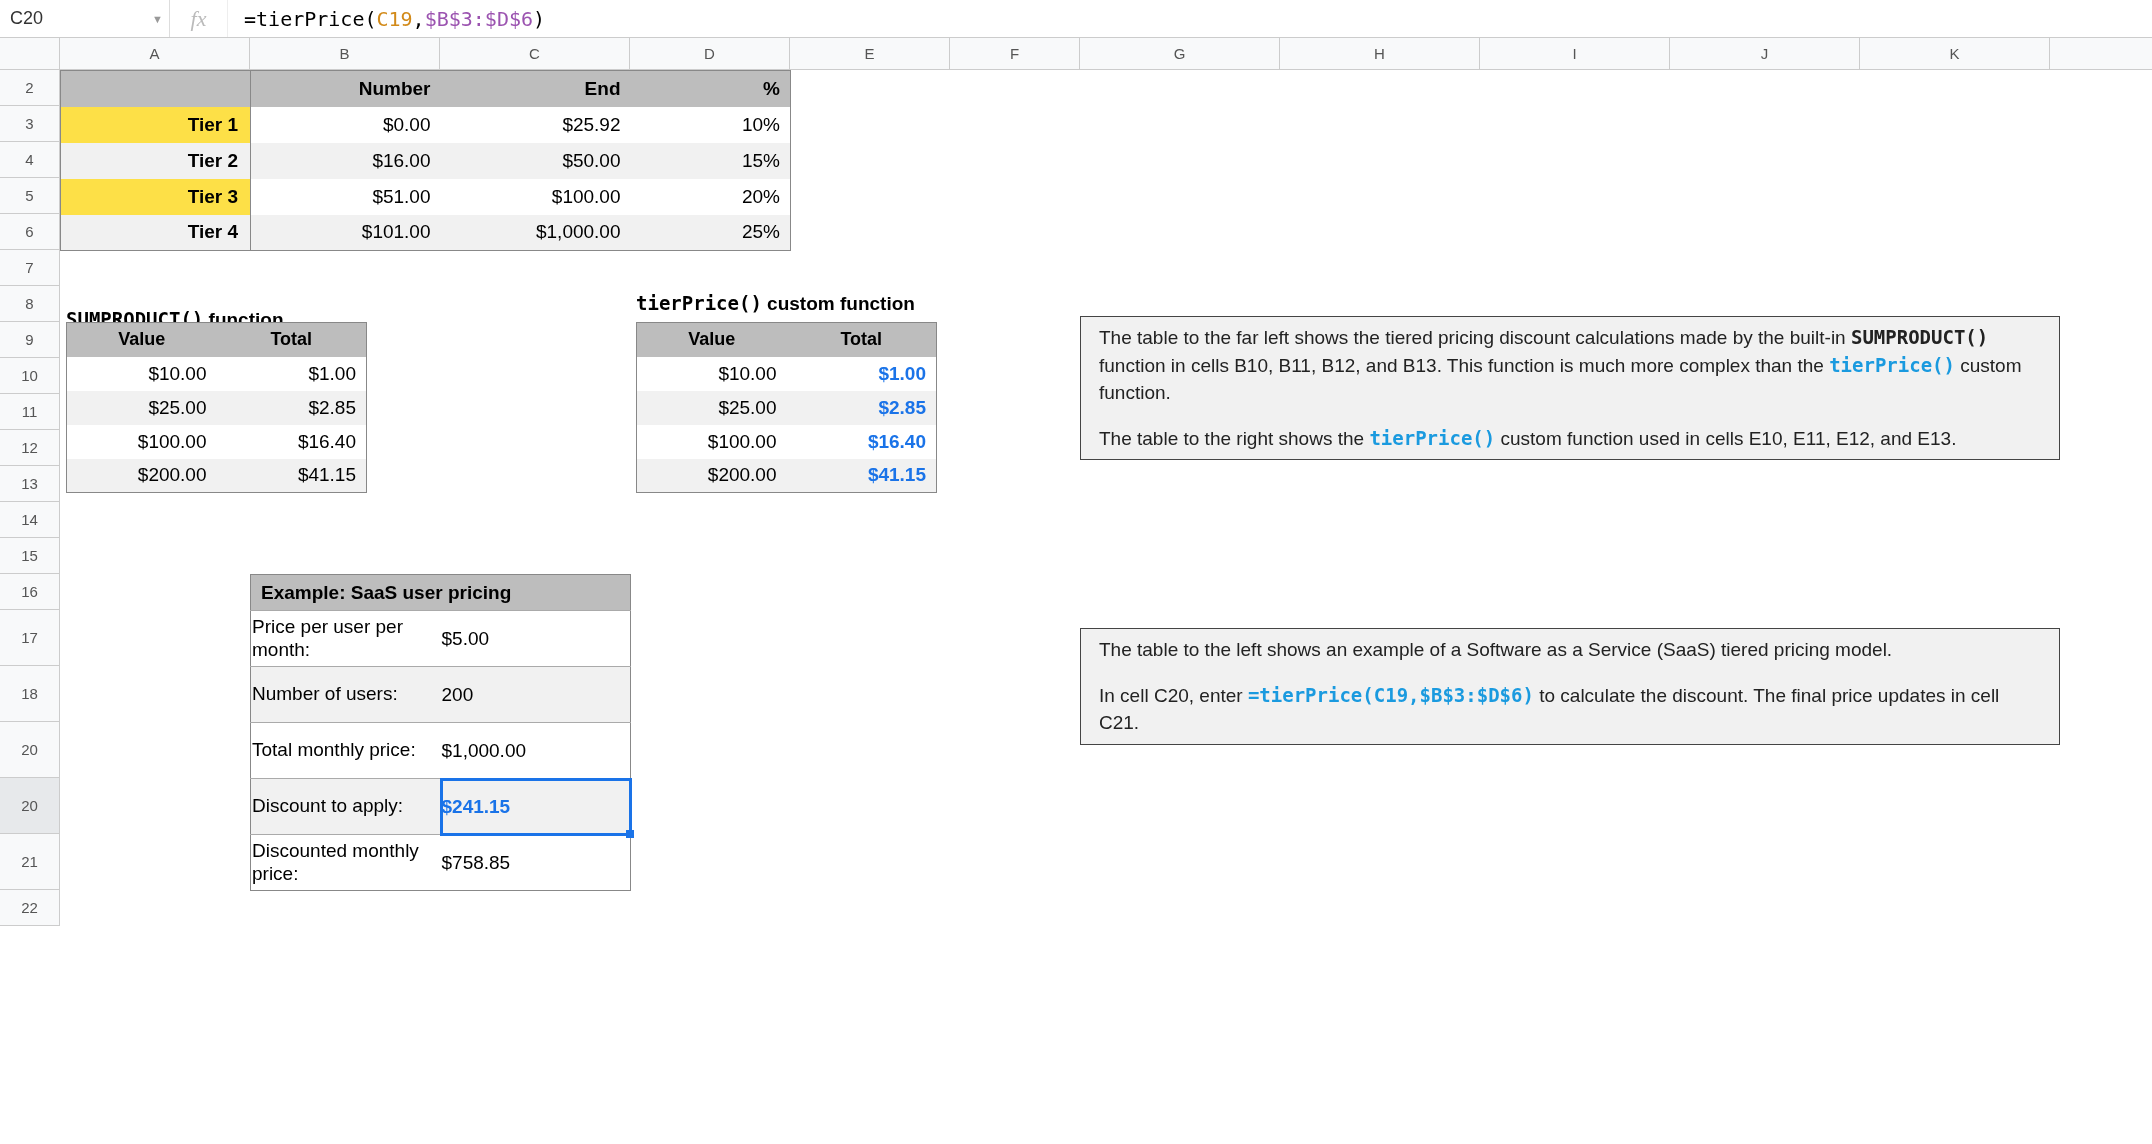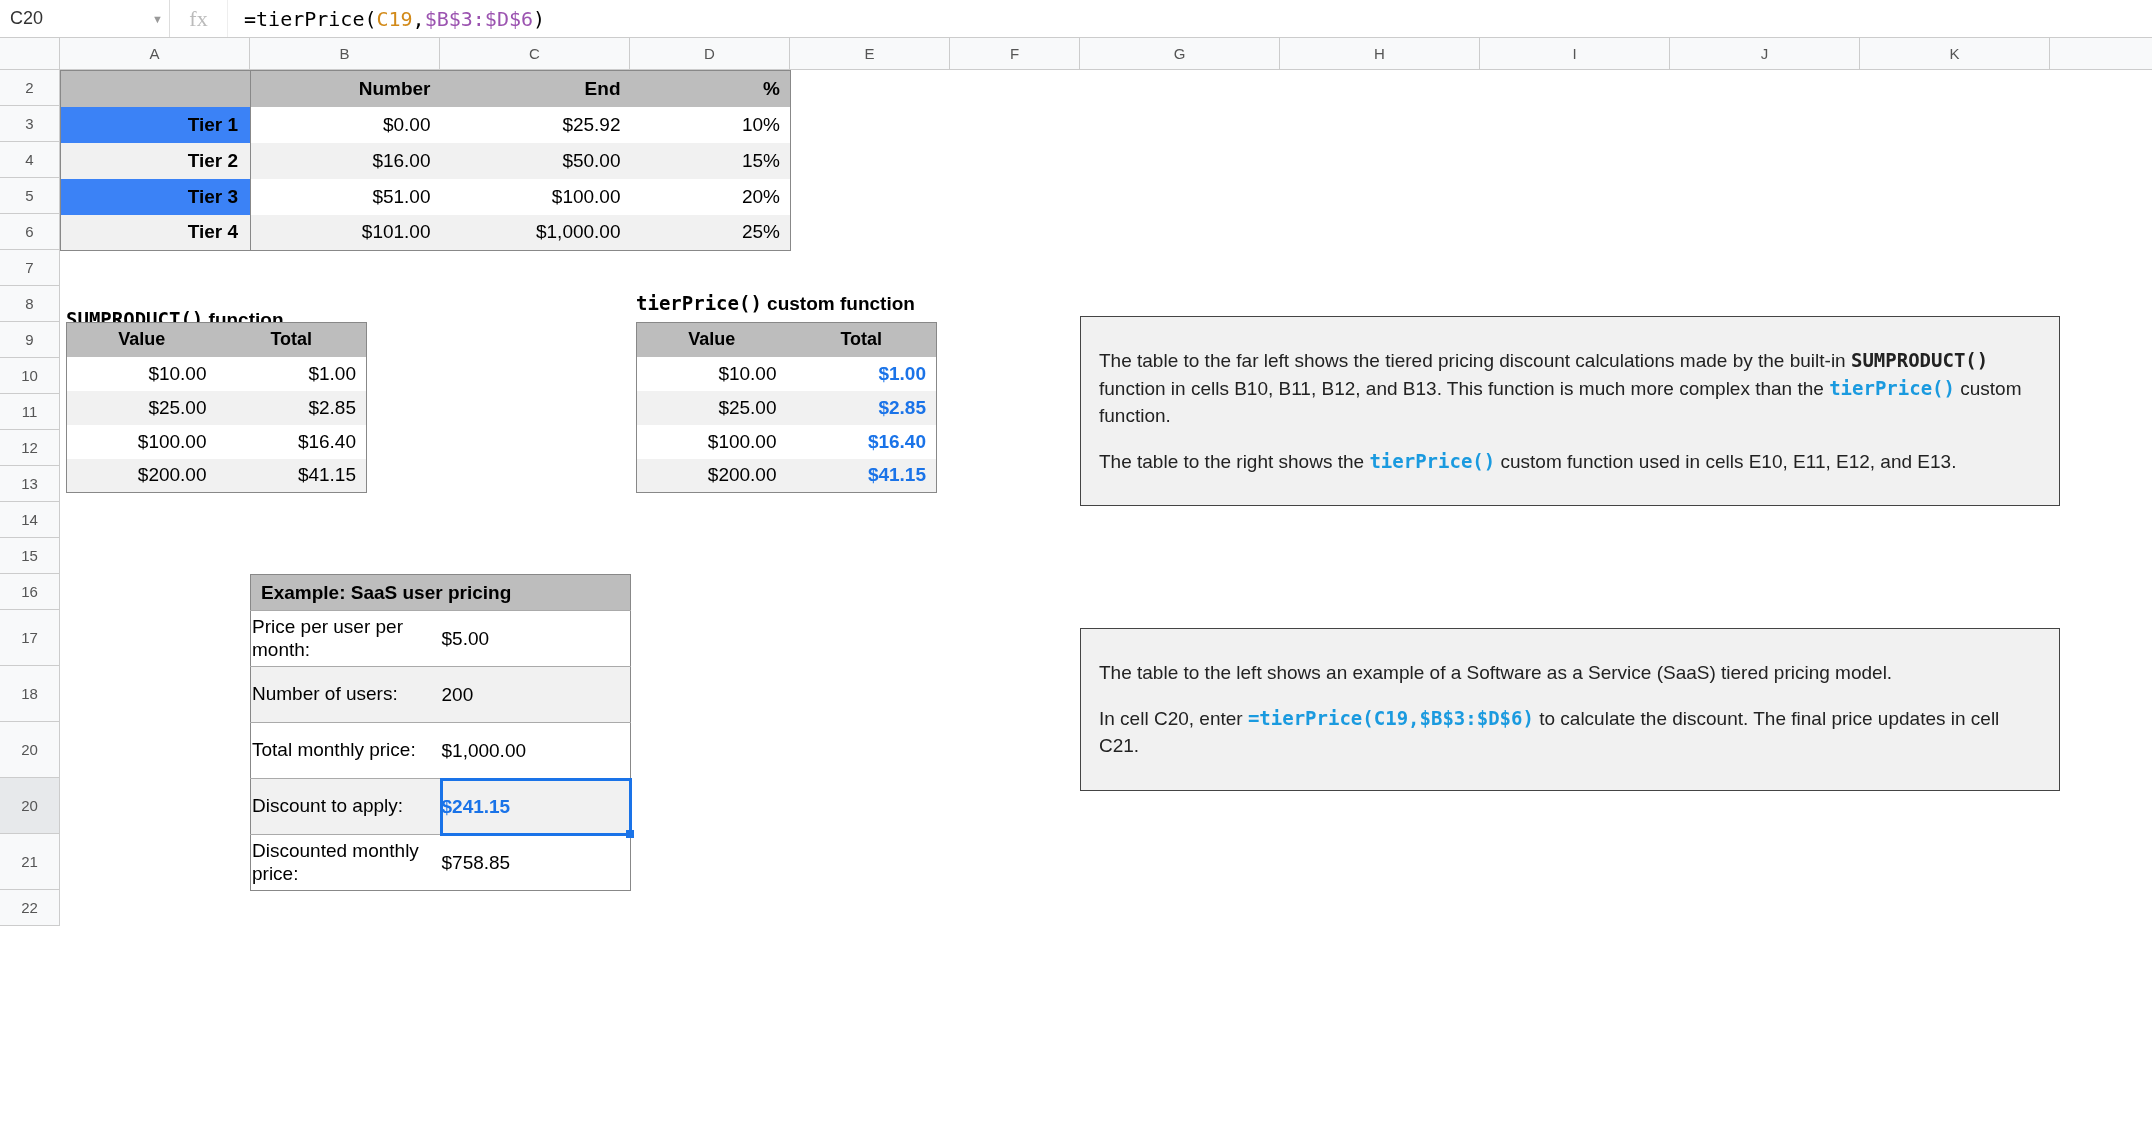--- a/index.html
+++ b/index.html
@@ -30,20 +30,21 @@
   }
   .name-box .dd {
     margin-left: auto;
     margin-right: 6px;
     color: #999;
     font-size: 11px;
   }
   .fx {
     width: 58px;
     text-align: center;
+    font-style: italic;
     font-family: Georgia, serif;
     color: #bbb;
     font-size: 22px;
     border-right: 1px solid #eee;
     height: 100%;
     display: flex;
     align-items: center;
     justify-content: center;
   }
   .formula-input {
@@ -118,21 +119,21 @@
     border-collapse: collapse;
     border: 1px solid #888;
   }
   .tier-table th, .tier-table td {
     height: 36px;
     padding: 0 10px 0 0;
     font-size: 19px;
   }
   .tier-table .rh {
     width: 190px;
-    background: #3b82f6;
+    background: #fde047;
     font-weight: bold;
     text-align: right;
     padding-right: 12px;
     border-right: 1px solid #888;
   }
   .tier-table .ch {
     background: #bdbdbd;
     font-weight: bold;
     text-align: center;
   }
@@ -188,21 +189,21 @@
     position: absolute;
     right: -4px; bottom: -4px;
     width: 8px; height: 8px;
     background: #1a73e8;
   }
 
   .note-box {
     position: absolute;
     background: #f1f1f1;
     border: 1px solid #444;
-    padding: 30px 18px;
+    padding: 7px 18px;
     font-size: 19px;
     line-height: 1.45;
     color: #222;
   }
   .note-box .mono { font-family: "Consolas","Menlo",monospace; font-weight: bold; }
   .note-box .mono.blue { color: #1a9adf; font-weight: bold; }
 </style>
 </head>
 <body>
 

